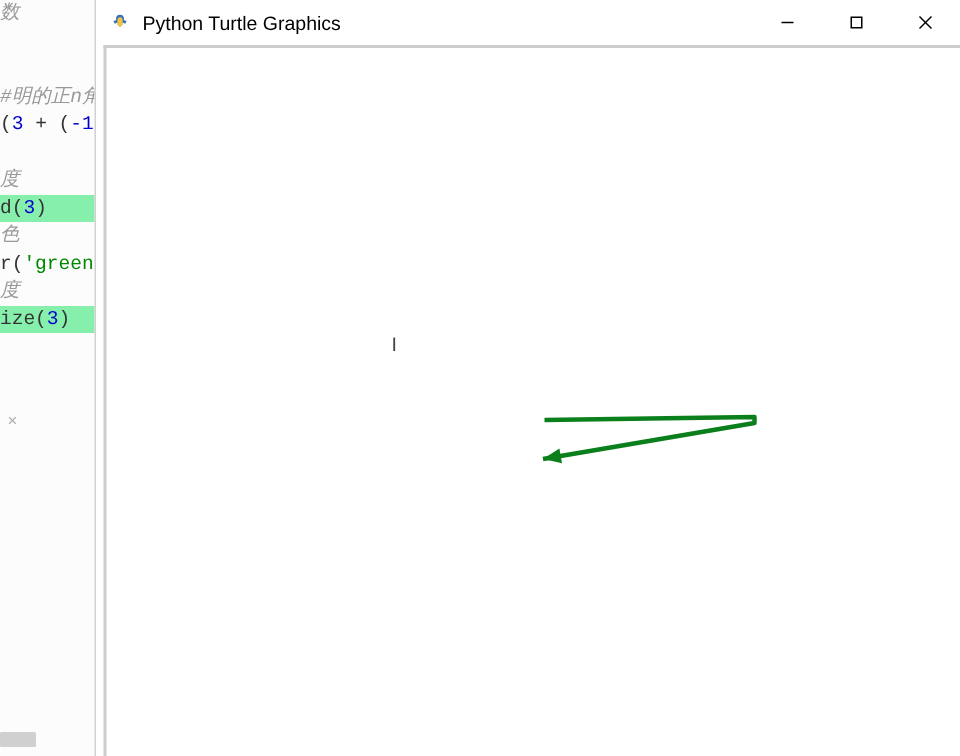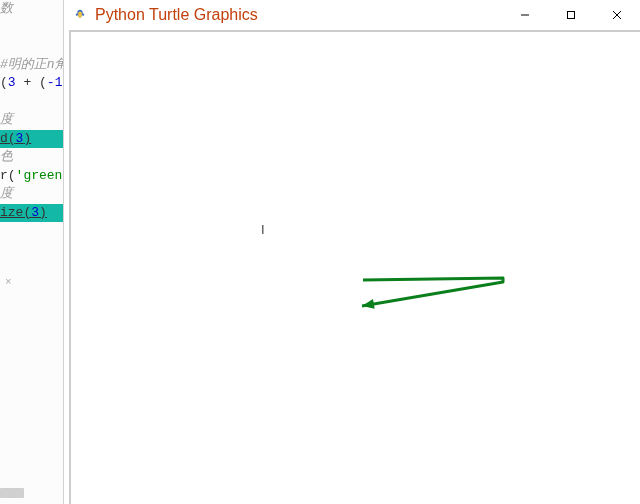--- a/index.html
+++ b/index.html
@@ -22,21 +22,21 @@
       font-family: Consolas, "Courier New", monospace;
       font-size: 13px;
       color: #333;
       overflow: hidden;
       white-space: nowrap;
     }
     .code-strip .line { height: 18.5px; line-height: 18.5px; padding-left: 0; }
     .cn { color: #999; font-style: italic; }
     .num { color: #0000cc; }
     .str { color: #008800; }
-    .hl { background: #14b8a6; text-decoration: underline; }
+    .hl { background: #86efac; }
     .scroll-ghost {
       position: absolute;
       left: 0; bottom: 6px;
       width: 24px; height: 10px;
       background: #d0d0d0;
       border-radius: 1px;
     }
     .x-ghost {
       position: absolute;
       left: 5px; top: 276px;
@@ -59,21 +59,21 @@
       padding-left: 8px;
       background: #fff;
       color: #222;
     }
     .app-icon {
       width: 16px; height: 16px;
       margin-right: 7px;
       display: flex; align-items: center; justify-content: center;
     }
     .app-icon svg { width: 14px; height: 14px; }
-    .title-text { font-size: 16px; color: #c2410c; }
+    .title-text { font-size: 13px; color: #000000; }
     .win-controls {
       margin-left: auto;
       display: flex;
       height: 30px;
     }
     .win-btn {
       width: 46px; height: 30px;
       display: flex; align-items: center; justify-content: center;
       color: #000;
     }

